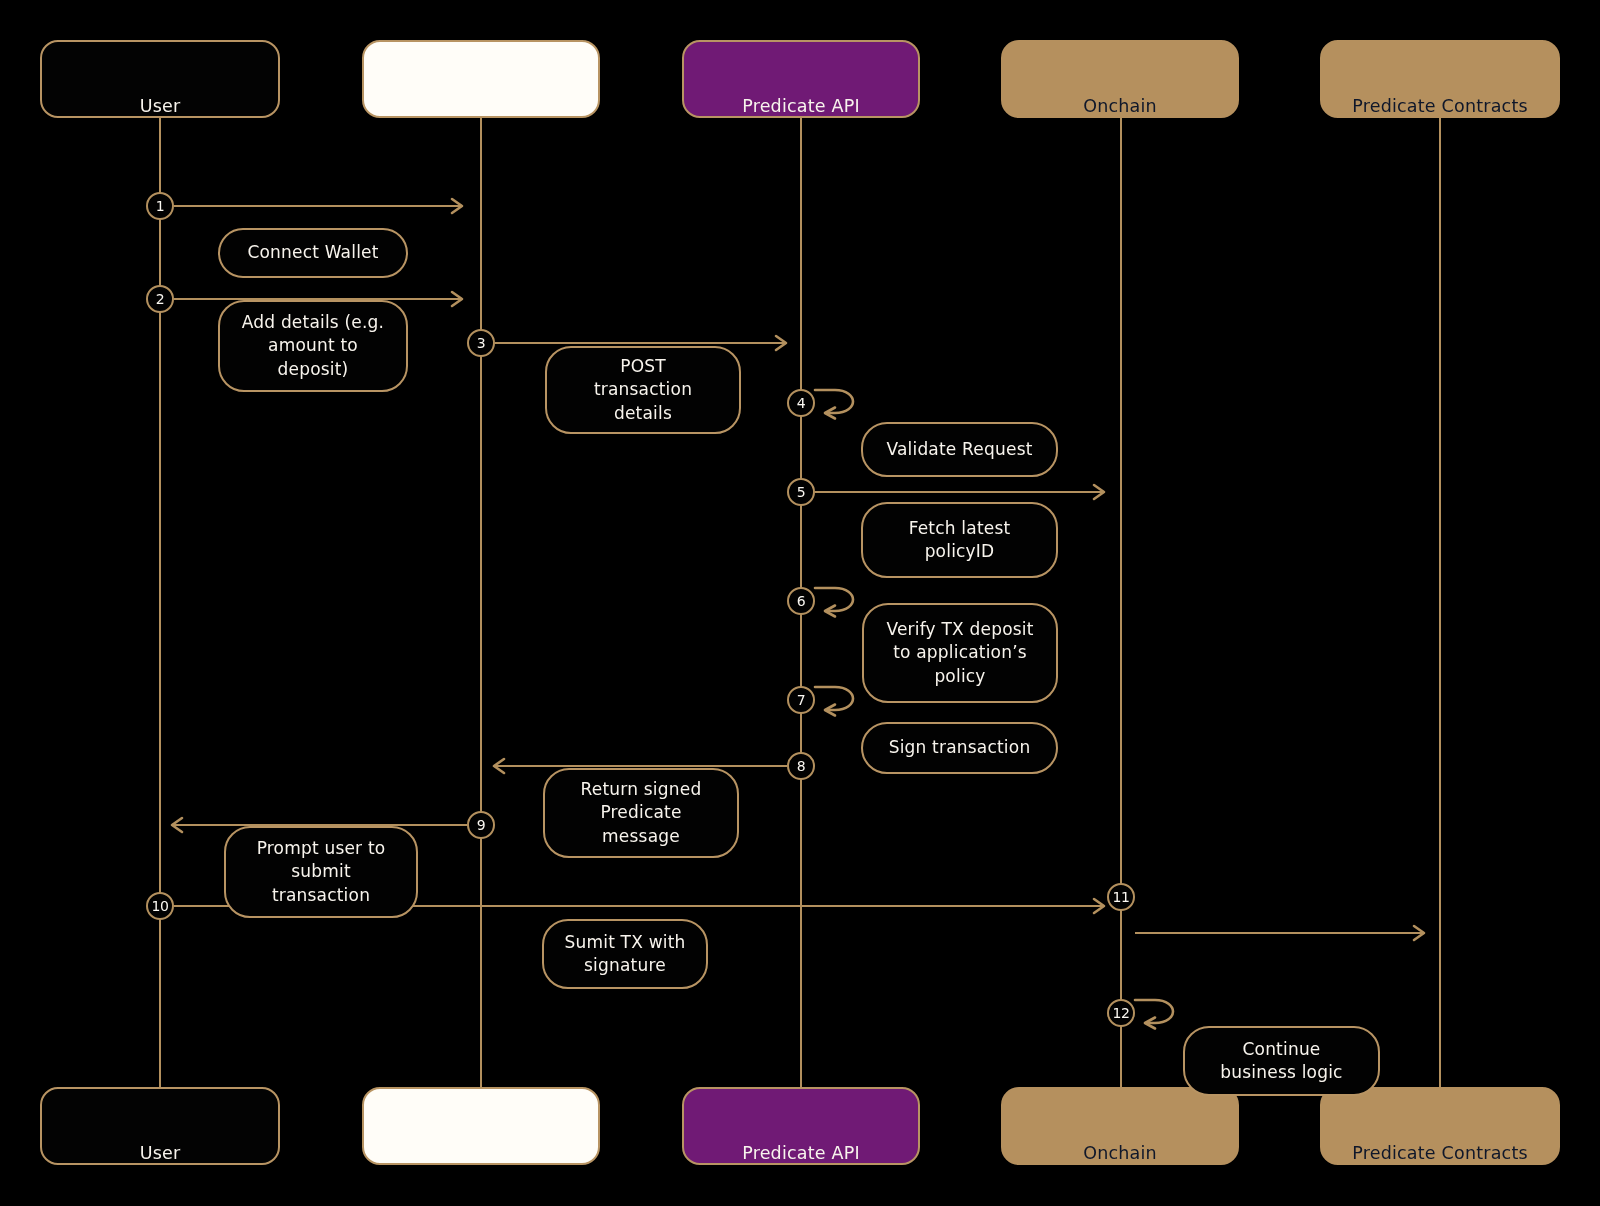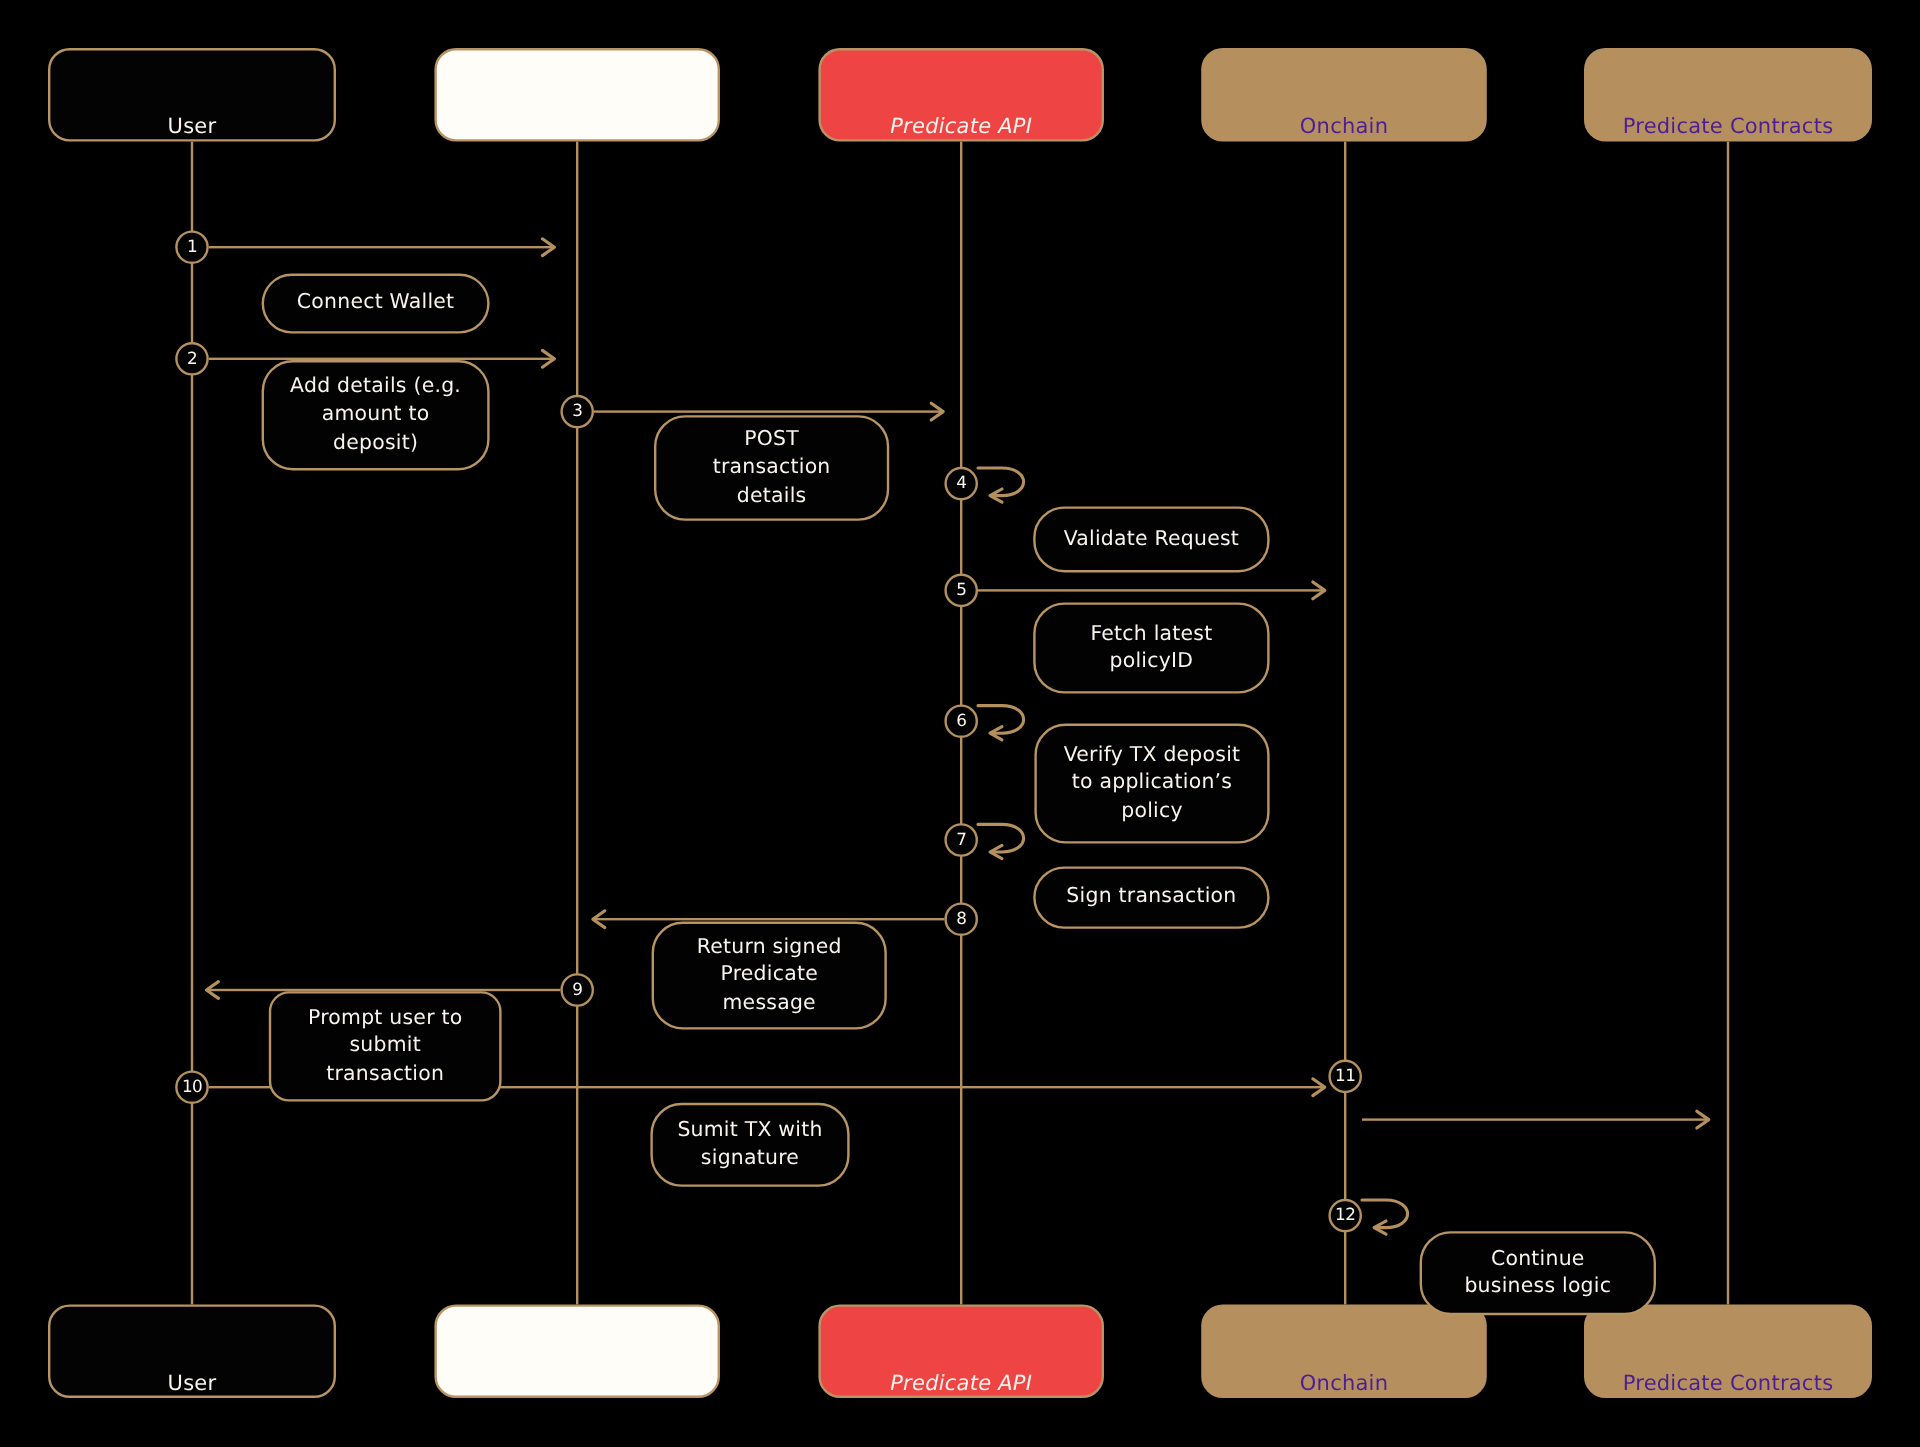--- a/index.html
+++ b/index.html
@@ -10,22 +10,22 @@
     color:#f8f4ed;overflow:hidden;
   }
   .actor{
     position:absolute;height:78px;border-radius:18px;
     display:flex;align-items:flex-end;justify-content:center;
     font-size:17.5px;font-weight:500;letter-spacing:.2px;
     border:2.5px solid #b89463;box-sizing:border-box;
   }
   .actor.dark{background:#030303;color:#f8f4ed;}
   .actor.light{background:#fffdf8;color:#333;}
-  .actor.teal{background:#ef4444;color:#f8f4ed;font-style:italic;}
-  .actor.tan{background:#b5905e;color:#4c1d95;border-color:#b5905e;}
+  .actor.teal{background:#701a75;color:#f8f4ed;}
+  .actor.tan{background:#b5905e;color:#0f172a;border-color:#b5905e;}
   .lifeline{position:absolute;width:2px;background:#b3905e;}
   .mline{position:absolute;height:2px;background:#b3905e;}
   .mbox{
     position:absolute;background:#020202;border:2.5px solid #b89463;
     border-radius:26px;box-sizing:border-box;
     display:flex;align-items:center;justify-content:center;text-align:center;
     font-size:17px;font-weight:500;line-height:1.38;letter-spacing:.2px;
     white-space:pre-line;color:#f8f4ed;padding:2px 8px;margin-top:47px;
   }
   .ncircle{
@@ -153,21 +153,21 @@
     <div class="mbox" style="left: 861px; top: 675px; width: 197px; height: 52px; justify-content: center;"><span>Sign transaction</span></div>
     <div class="ncircle" style="left: 787px; top: 686px;">
       <span>7</span>
     </div>
     <div class="mbox" style="left: 543px; top: 721px; width: 196px; height: 90px;"><span>Return signed
 Predicate
 message</span></div>
     <div class="ncircle" style="left: 787px; top: 752px;">
       <span>8</span>
     </div>
-    <div class="mbox" style="left: 224px; top: 779px; width: 194px; height: 92px; border-radius: 17px;"><span>Prompt user to
+    <div class="mbox" style="left: 224px; top: 779px; width: 194px; height: 92px;"><span>Prompt user to
 submit
 transaction</span></div>
     <div class="ncircle" style="left: 467px; top: 811px;">
       <span>9</span>
     </div>
     <div class="mbox" style="left: 542px; top: 872px; width: 166px; height: 70px;"><span>Sumit TX with
 signature</span></div>
     <div class="ncircle" style="left: 146px; top: 892px;">
       <span>10</span>
     </div>

